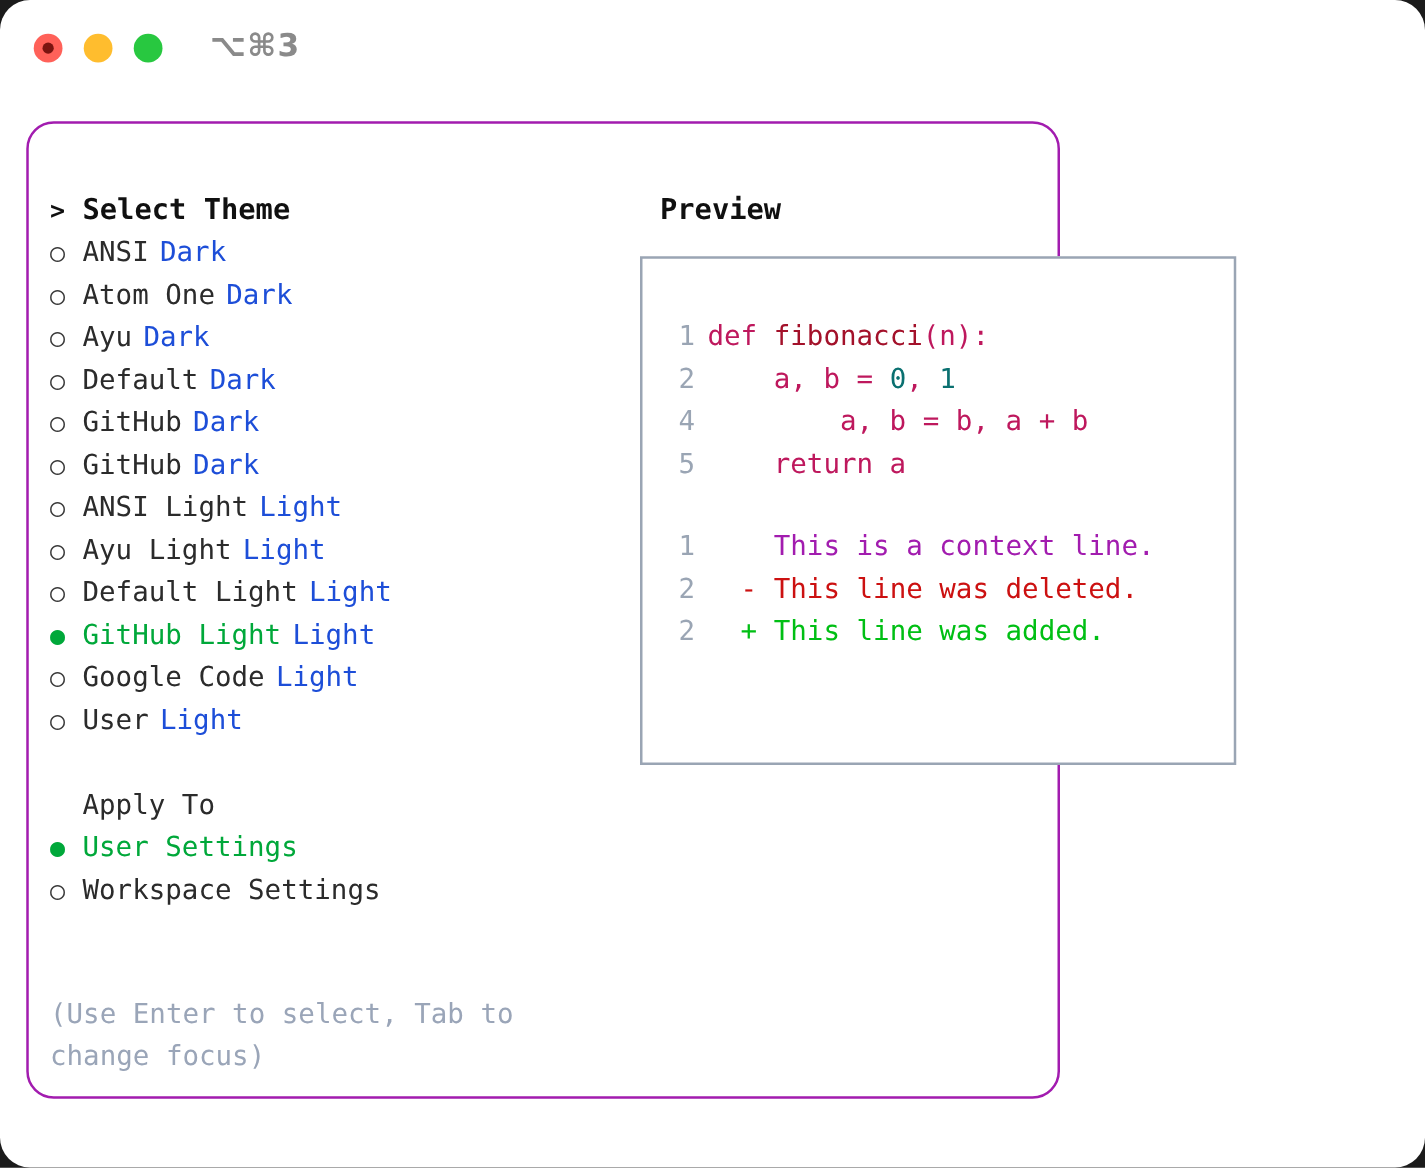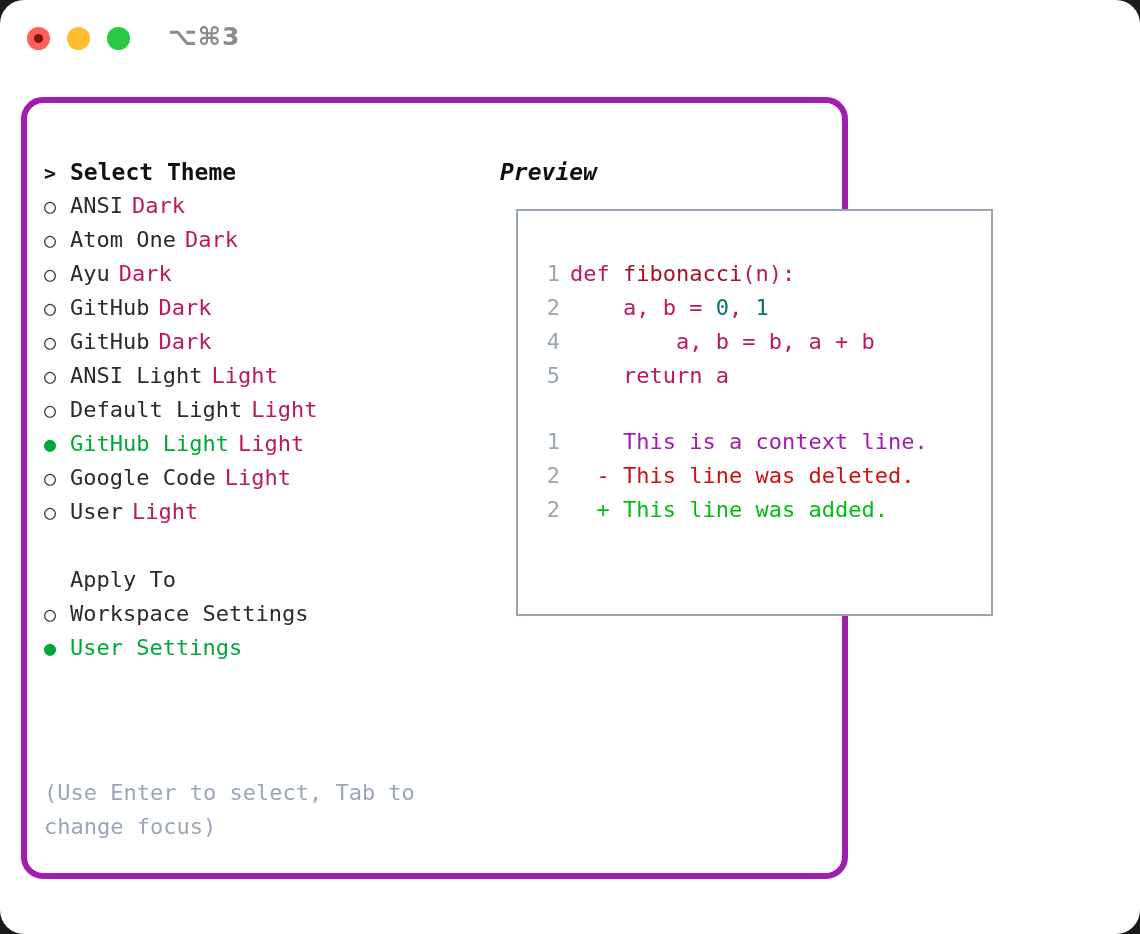--- a/index.html
+++ b/index.html
@@ -56,21 +56,21 @@
     font-family: "DejaVu Sans", sans-serif;
   }
 
   
   #panel {
     position: absolute;
     left: 21px;
     top: 97px;
     width: 827px;
     height: 782px;
-    border: 6px solid #a21caf;
+    border: 2px solid #a21caf;
     border-radius: 22px;
     background: #ffffff;
   }
 
   
   #left-col {
     position: absolute;
     left: 17px;
     top: 52px;
     width: 440px;
@@ -94,44 +94,43 @@
   .bullet.blank { color: transparent; }
   .row.header {
     font-weight: bold;
     font-size: 23px;
     color: #101010;
   }
   .row.header .bullet { color: #101010; font-weight: bold; }
   .name { color: #2b2b2b; }
   .row.selected .name { color: #00a83a; }
   .variant {
-    color: #be185d;
+    color: #1d4ed8;
     margin-left: 9px;
     text-align: right;
   }
 
   #spacer { height: 34px; }
 
   #hint {
     position: absolute;
     left: 17px;
-    top: 673px;
+    top: 696px;
     width: 420px;
     font-size: 22px;
     line-height: 34px;
     color: #9aa5b8;
   }
 
   
   #right-col {
     position: absolute;
-    left: 473px;
+    left: 505px;
     top: 52px;
     width: 500px;
-    font-style: italic;
   }
   #preview-title {
     font-size: 23px;
     font-weight: bold;
     color: #101010;
     line-height: 34px;
   }
 
   #code-box {
     position: absolute;
@@ -185,38 +184,40 @@
 
     <div id="left-col">
       <div class="row header">
         <span class="bullet">&gt;</span><span>Select Theme</span>
       </div>
 
       <div id="theme-items">
           <div class="row"><span class="bullet">○</span><span class="name">ANSI</span><span class="variant">Dark</span></div>
           <div class="row"><span class="bullet">○</span><span class="name">Atom One</span><span class="variant">Dark</span></div>
           <div class="row"><span class="bullet">○</span><span class="name">Ayu</span><span class="variant">Dark</span></div>
+          <div class="row"><span class="bullet">○</span><span class="name">Default</span><span class="variant">Dark</span></div>
           <div class="row"><span class="bullet">○</span><span class="name">GitHub</span><span class="variant">Dark</span></div>
           <div class="row"><span class="bullet">○</span><span class="name">GitHub</span><span class="variant">Dark</span></div>
           <div class="row"><span class="bullet">○</span><span class="name">ANSI Light</span><span class="variant">Light</span></div>
+          <div class="row"><span class="bullet">○</span><span class="name">Ayu Light</span><span class="variant">Light</span></div>
           <div class="row"><span class="bullet">○</span><span class="name">Default Light</span><span class="variant">Light</span></div>
           <div class="row selected"><span class="bullet sel">●</span><span class="name">GitHub Light</span><span class="variant">Light</span></div>
           <div class="row"><span class="bullet">○</span><span class="name">Google Code</span><span class="variant">Light</span></div>
           <div class="row"><span class="bullet">○</span><span class="name">User</span><span class="variant">Light</span></div>
         </div>
 
       <div id="spacer"></div>
 
       <div class="row">
         <span class="bullet blank">○</span><span>Apply To</span>
       </div>
 
       <div id="apply-to-items">
+          <div class="row selected"><span class="bullet sel">●</span><span class="name">User Settings</span></div>
           <div class="row"><span class="bullet">○</span><span class="name">Workspace Settings</span></div>
-          <div class="row selected"><span class="bullet sel">●</span><span class="name">User Settings</span></div>
         </div>
     </div>
 
     <div id="hint">(Use Enter to select, Tab to change focus)</div>
 
     <div id="right-col">
       <div id="preview-title">Preview</div>
     </div>
 
     <div id="code-box">

